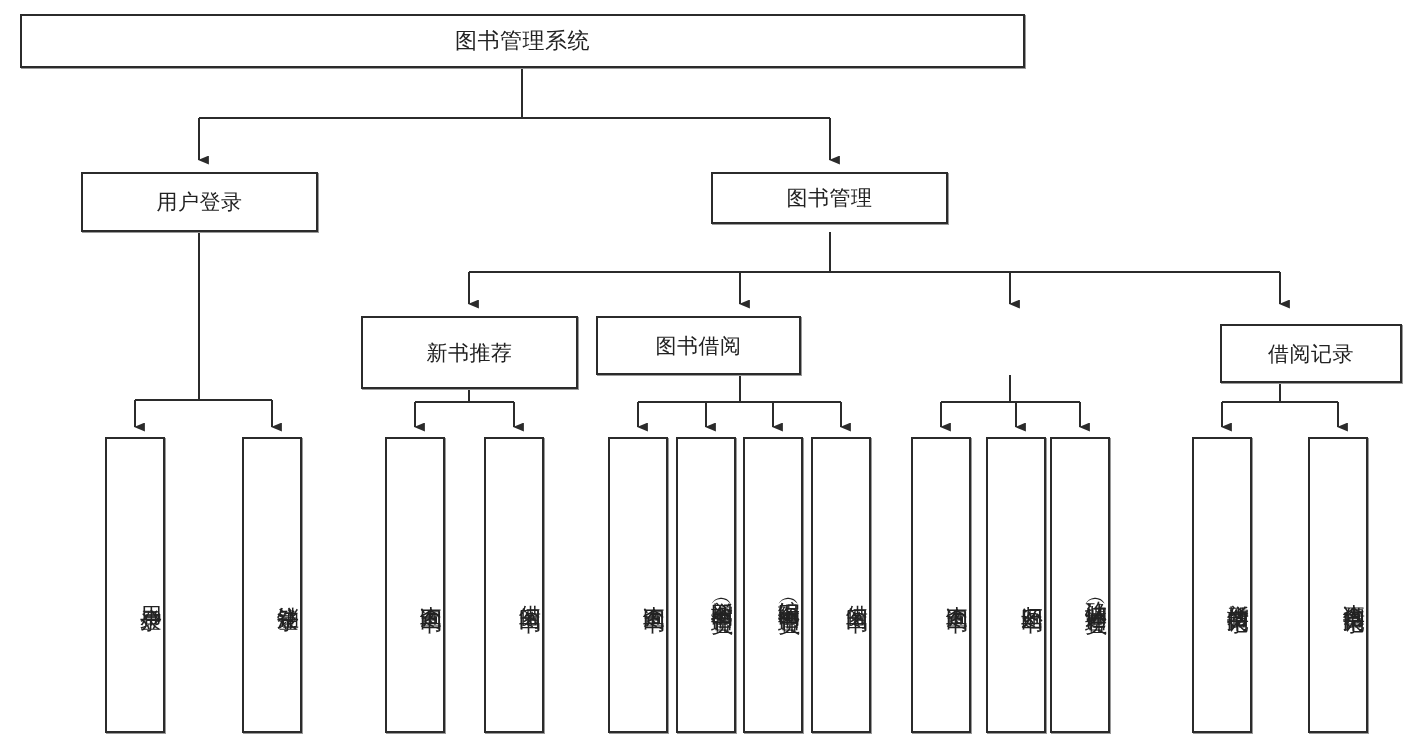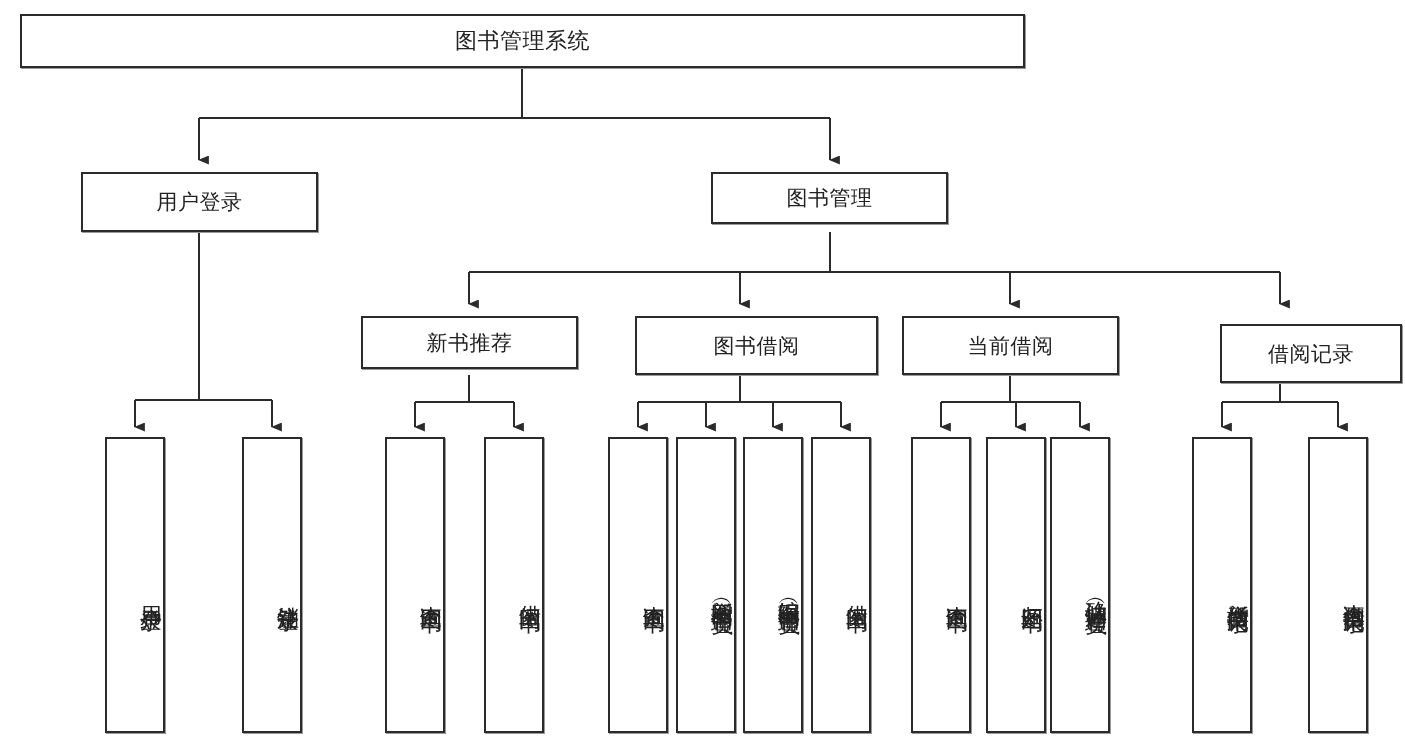--- a/index.html
+++ b/index.html
@@ -129,28 +129,25 @@
     <span>图书管理系统</span>
   </div>
 
   <div class="node horiz" style="left: 81px; top: 172px; width: 237px; height: 60px;">
     <span>用户登录</span>
   </div>
   <div class="node horiz" style="left: 711px; top: 172px; width: 237px; height: 52px;">
     <span>图书管理</span>
   </div>
 
-  <div class="node horiz" style="left: 361px; top: 316px; width: 217px; height: 53px;">
+  <div class="node horiz" style="left: 361px; top: 316px; width: 217px; height: 73px;">
     <span>新书推荐</span>
   </div>
-  <div class="node horiz" style="left: 635px; top: 316px; width: 243px; height: 59px;">
+  <div class="node horiz" style="left: 596px; top: 316px; width: 205px; height: 59px;">
     <span>图书借阅</span>
-  </div>
-  <div class="node horiz" style="left: 902px; top: 316px; width: 217px; height: 59px;">
-    <span>当前借阅</span>
   </div>
   <div class="node horiz" style="left: 1220px; top: 316px; width: 182px; height: 59px; margin-top: 8px;">
     <span>借阅记录</span>
   </div>
 
   <div class="node vert" style="left: 105px; top: 437px; width: 60px; height: 296px;">
     <span class="vtext">用户登录</span>
   </div>
   <div class="node vert" style="left: 242px; top: 437px; width: 60px; height: 296px;">
     <span class="vtext">注销登录</span>

